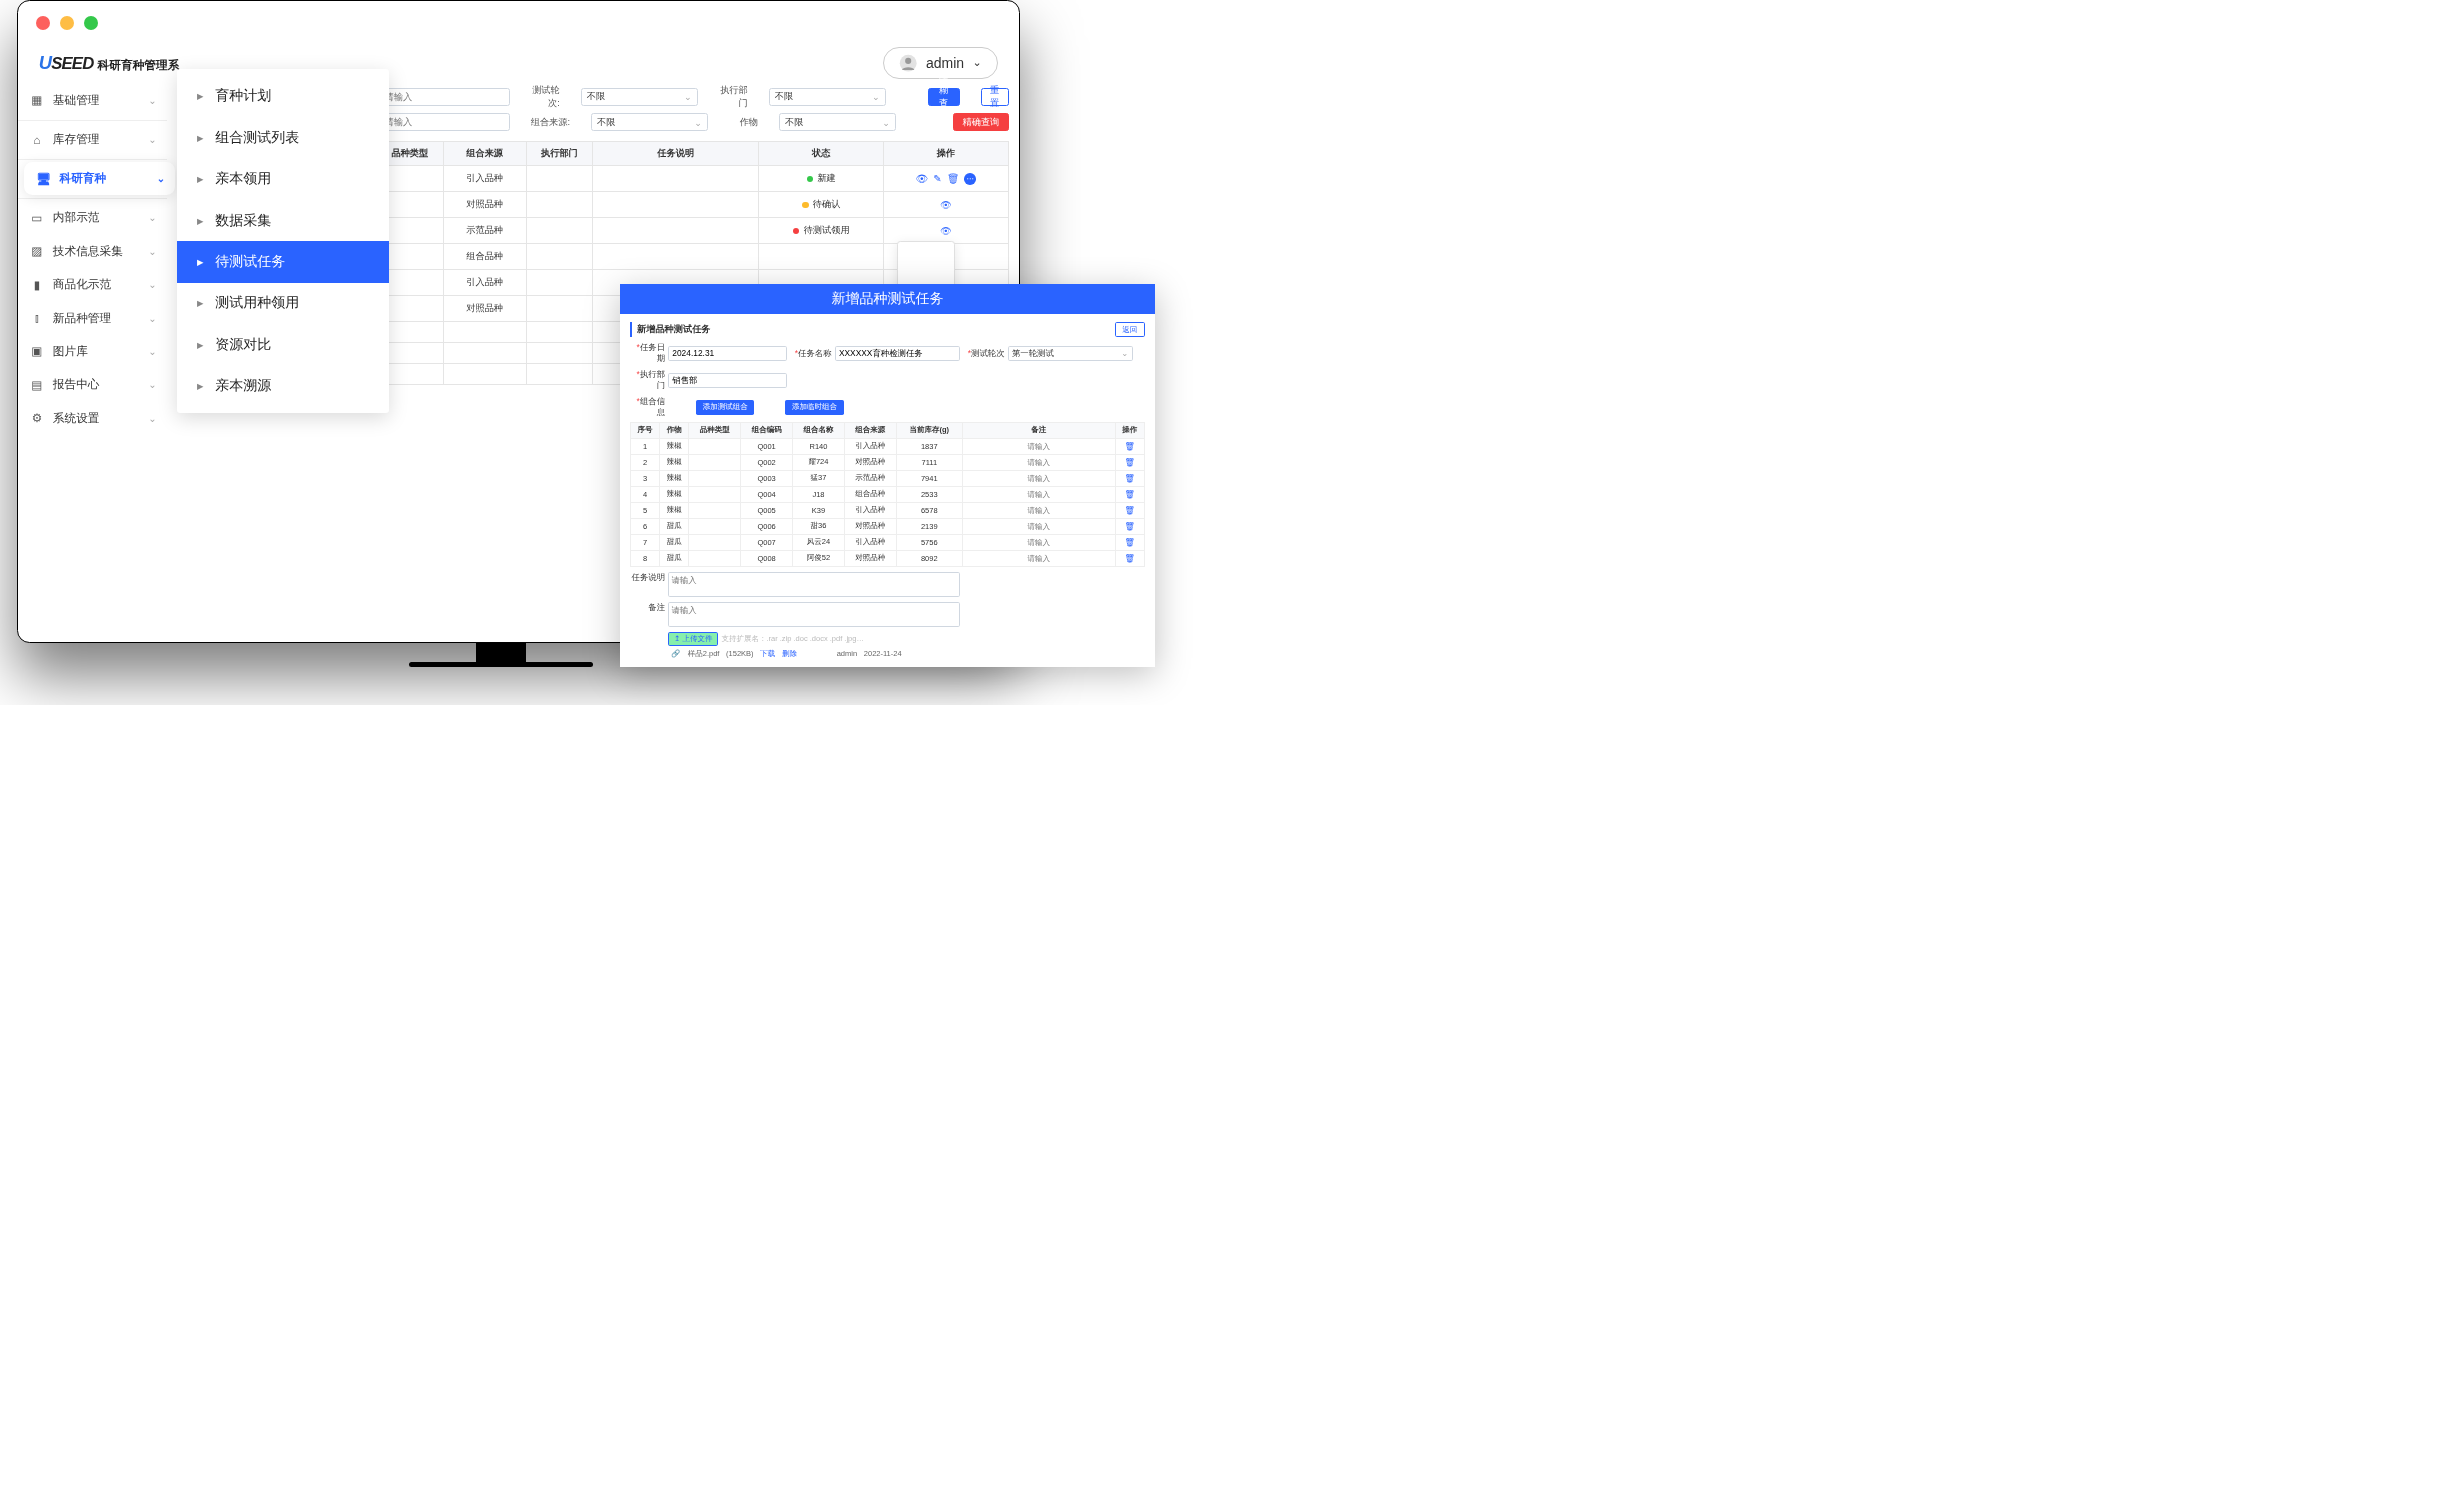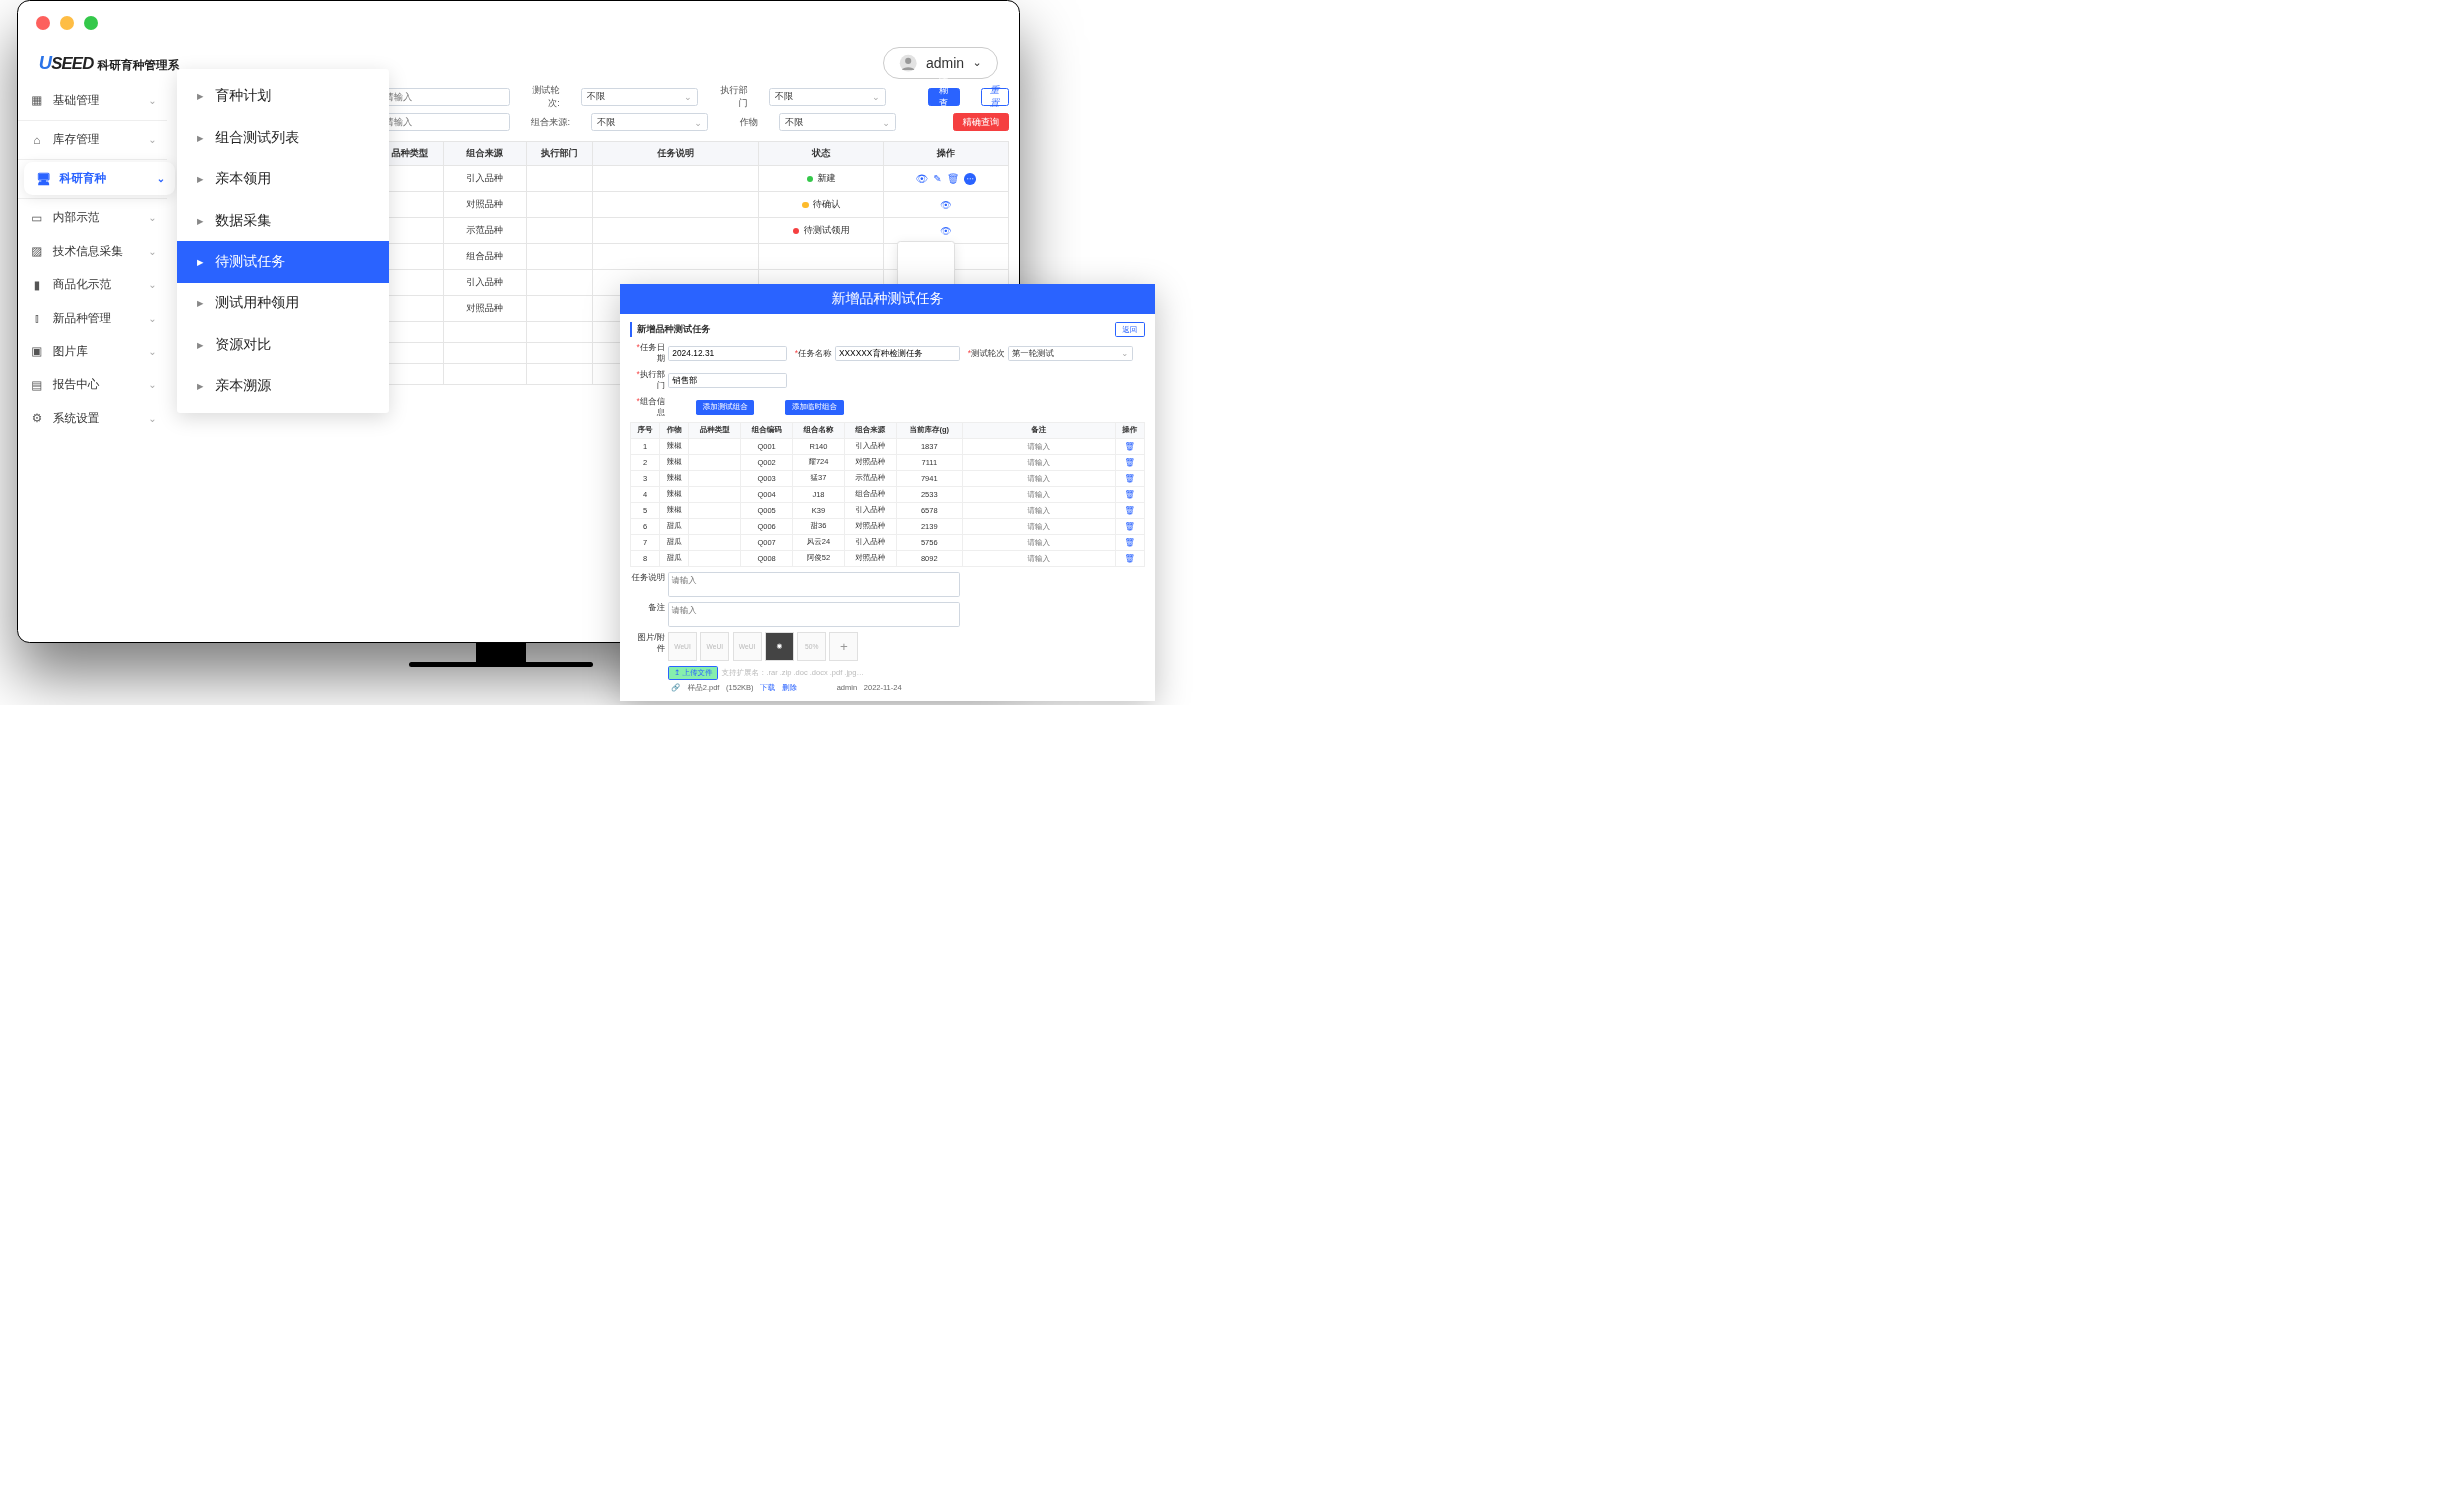--- a/index.html
+++ b/index.html
@@ -30,21 +30,21 @@
 .nav-item.active { background: #fff; color: #2a63ff; border-radius: 8.4px; box-shadow: 0 2.5px 12.5px rgba(0,0,0,.1); margin: 0 -8.4px 0 6.7px; font-weight: 700; }
 .nav-item.active .ico { color: #2a63ff; }
 .nav-item.active .chev { color: #2a63ff; }
 .main-area { flex: 1; padding: 0 10px; position: relative; }
 .filters { font-size: 9.2px; }
 .filter-row { display: flex; align-items: center; margin-bottom: 3.3px; gap: 21px; }
 .flabel { color: #555; text-align: right; min-width: 29px; }
 .finput { border: 0.8px solid #d0d7e0; border-radius: 2.5px; height: 18.4px; padding: 0 5px; font-size: 9.2px; color: #bbb; background: #fff; flex: 0 0 117px; }
 .fselect { border: 0.8px solid #d0d7e0; border-radius: 2.5px; height: 18.4px; padding: 0 5px; font-size: 9.2px; background: #fff; flex: 0 0 117px; display: flex; align-items: center; justify-content: space-between; }
 .btn { border: 0.8px solid #2a63ff; background: #2a63ff; color: #fff; border-radius: 2.5px; height: 18.4px; padding: 0 8.4px; font-size: 9.2px; display: inline-flex; align-items: center; }
-.btn.outline { background: #fff; color: #2a63ff; font-style: italic; }
+.btn.outline { background: #fff; color: #2a63ff; }
 .btn.danger { background: #f53f40; border-color: #f53f40; color: #fff; }
 .tbl { width: 100%; border-collapse: collapse; margin-top: 10px; font-size: 9.2px; table-layout: fixed; }
 .tbl th, .tbl td { border: 0.8px solid #e5e5e5; padding: 5px 3.3px; text-align: center; }
 .tbl th { background: #f6f7fa; font-weight: 600; }
 .tbl td { height: 18.4px; }
 .status-dot { width: 6.7px; height: 6.7px; border-radius: 50%; display: inline-block; margin-right: 4.2px; vertical-align: middle; }
 .act-icons { display: flex; gap: 5px; justify-content: center; color: #2a63ff; font-size: 10px; }
 .act-icons span { cursor: pointer; }
 .submenu { position: absolute; left: 177px; top: 69px; width: 212px; background: #fff; box-shadow: 0 5px 20px rgba(0,0,0,.15); border-radius: 3.3px; padding: 6.7px 0; z-index: 40; }
 .submenu-item { display: flex; align-items: center; padding: 11.7px 20px; font-size: 14px; color: #222; }
@@ -515,31 +515,20 @@
         </table>
 
       <div class="mrow" style="align-items:flex-start">
         <span class="mlabel">任务说明</span>
         <textarea class="textarea" placeholder="请输入" style=""></textarea>
       </div>
       <div class="mrow" style="align-items:flex-start">
         <span class="mlabel">备注</span>
         <textarea class="textarea" placeholder="请输入" style=""></textarea>
       </div>
-      <div class="mrow" style="align-items:flex-start">
-        <span class="mlabel">图片/附件</span>
-        <div style="display:flex; gap:3.3px;" id="thumbs">
-            <div class="thumb">WeUI</div>
-            <div class="thumb">WeUI</div>
-            <div class="thumb">WeUI</div>
-            <div class="thumb dark">◉</div>
-            <div class="thumb">50%</div>
-            <div class="thumb plus">+</div>
-          </div>
-      </div>
       <div class="mrow">
         <span class="mlabel"></span>
         <button class="upload-btn">↥ <span>上传文件</span></button>
         <span style="color:#bbb; font-size:7.5px;">支持扩展名：.rar .zip .doc .docx .pdf .jpg…</span>
       </div>
       <div class="file-row">
         <span class="mlabel"></span>
         <span style="color:#2a63ff">🔗</span>
         <span>样品2.pdf</span>
         <span>(152KB)</span>

